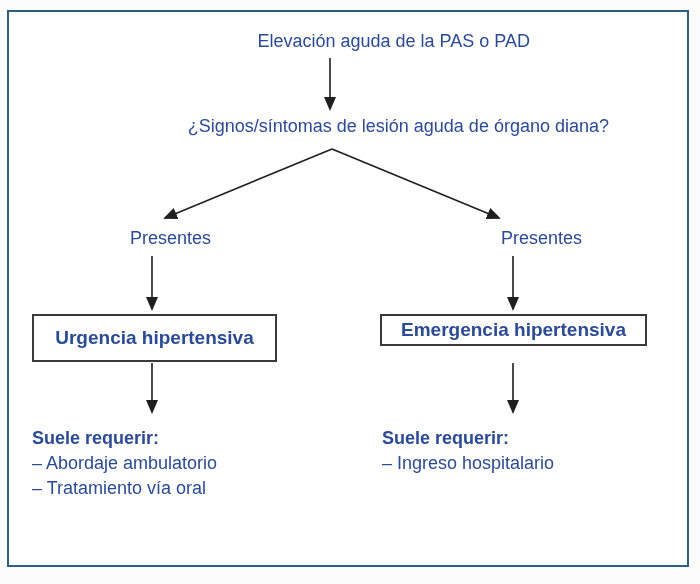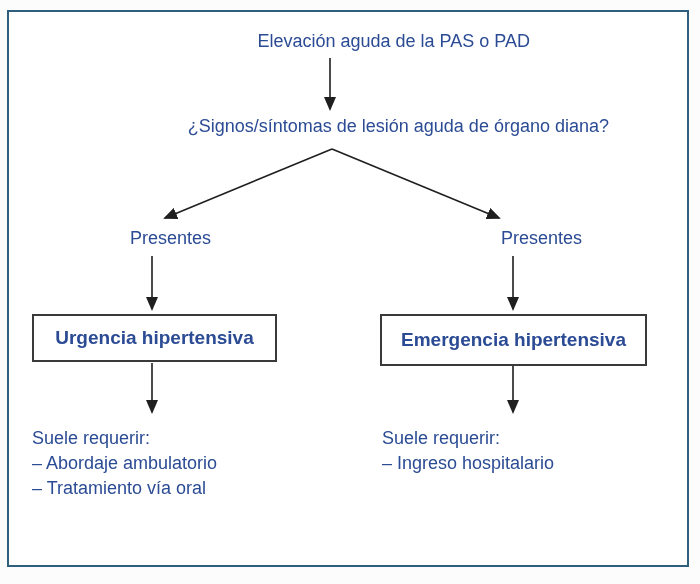--- a/index.html
+++ b/index.html
@@ -41,28 +41,28 @@
   .flowbox{
     border:2px solid var(--boxborder);
     background:#ffffff;
     display:flex;align-items:center;justify-content:center;
     font-weight:bold;
     font-size:19px;
     color:var(--navy);
     box-sizing:border-box;
   }
   .box-left{left:32px;top:314px;width:245px;height:48px;}
-  .box-right{left:380px;top:314px;width:267px;height:52px;}
+  .box-right{left:380px;top:314px;width:267px;height:32px;}
   .req-list{
     font-size:18px;
     line-height:25px;
     color:var(--navy);
     white-space:nowrap;
   }
-  .req-list .hdr{font-weight:normal;}
+  .req-list .hdr{font-weight:bold;}
   .list-left{left:32px;top:426px;}
   .list-right{left:382px;top:426px;}
 </style>
 </head>
 <body>
 
 <div class="frame"></div>
 
 <svg class="arrows" viewBox="0 0 700 584" xmlns="http://www.w3.org/2000/svg">
   <defs>

